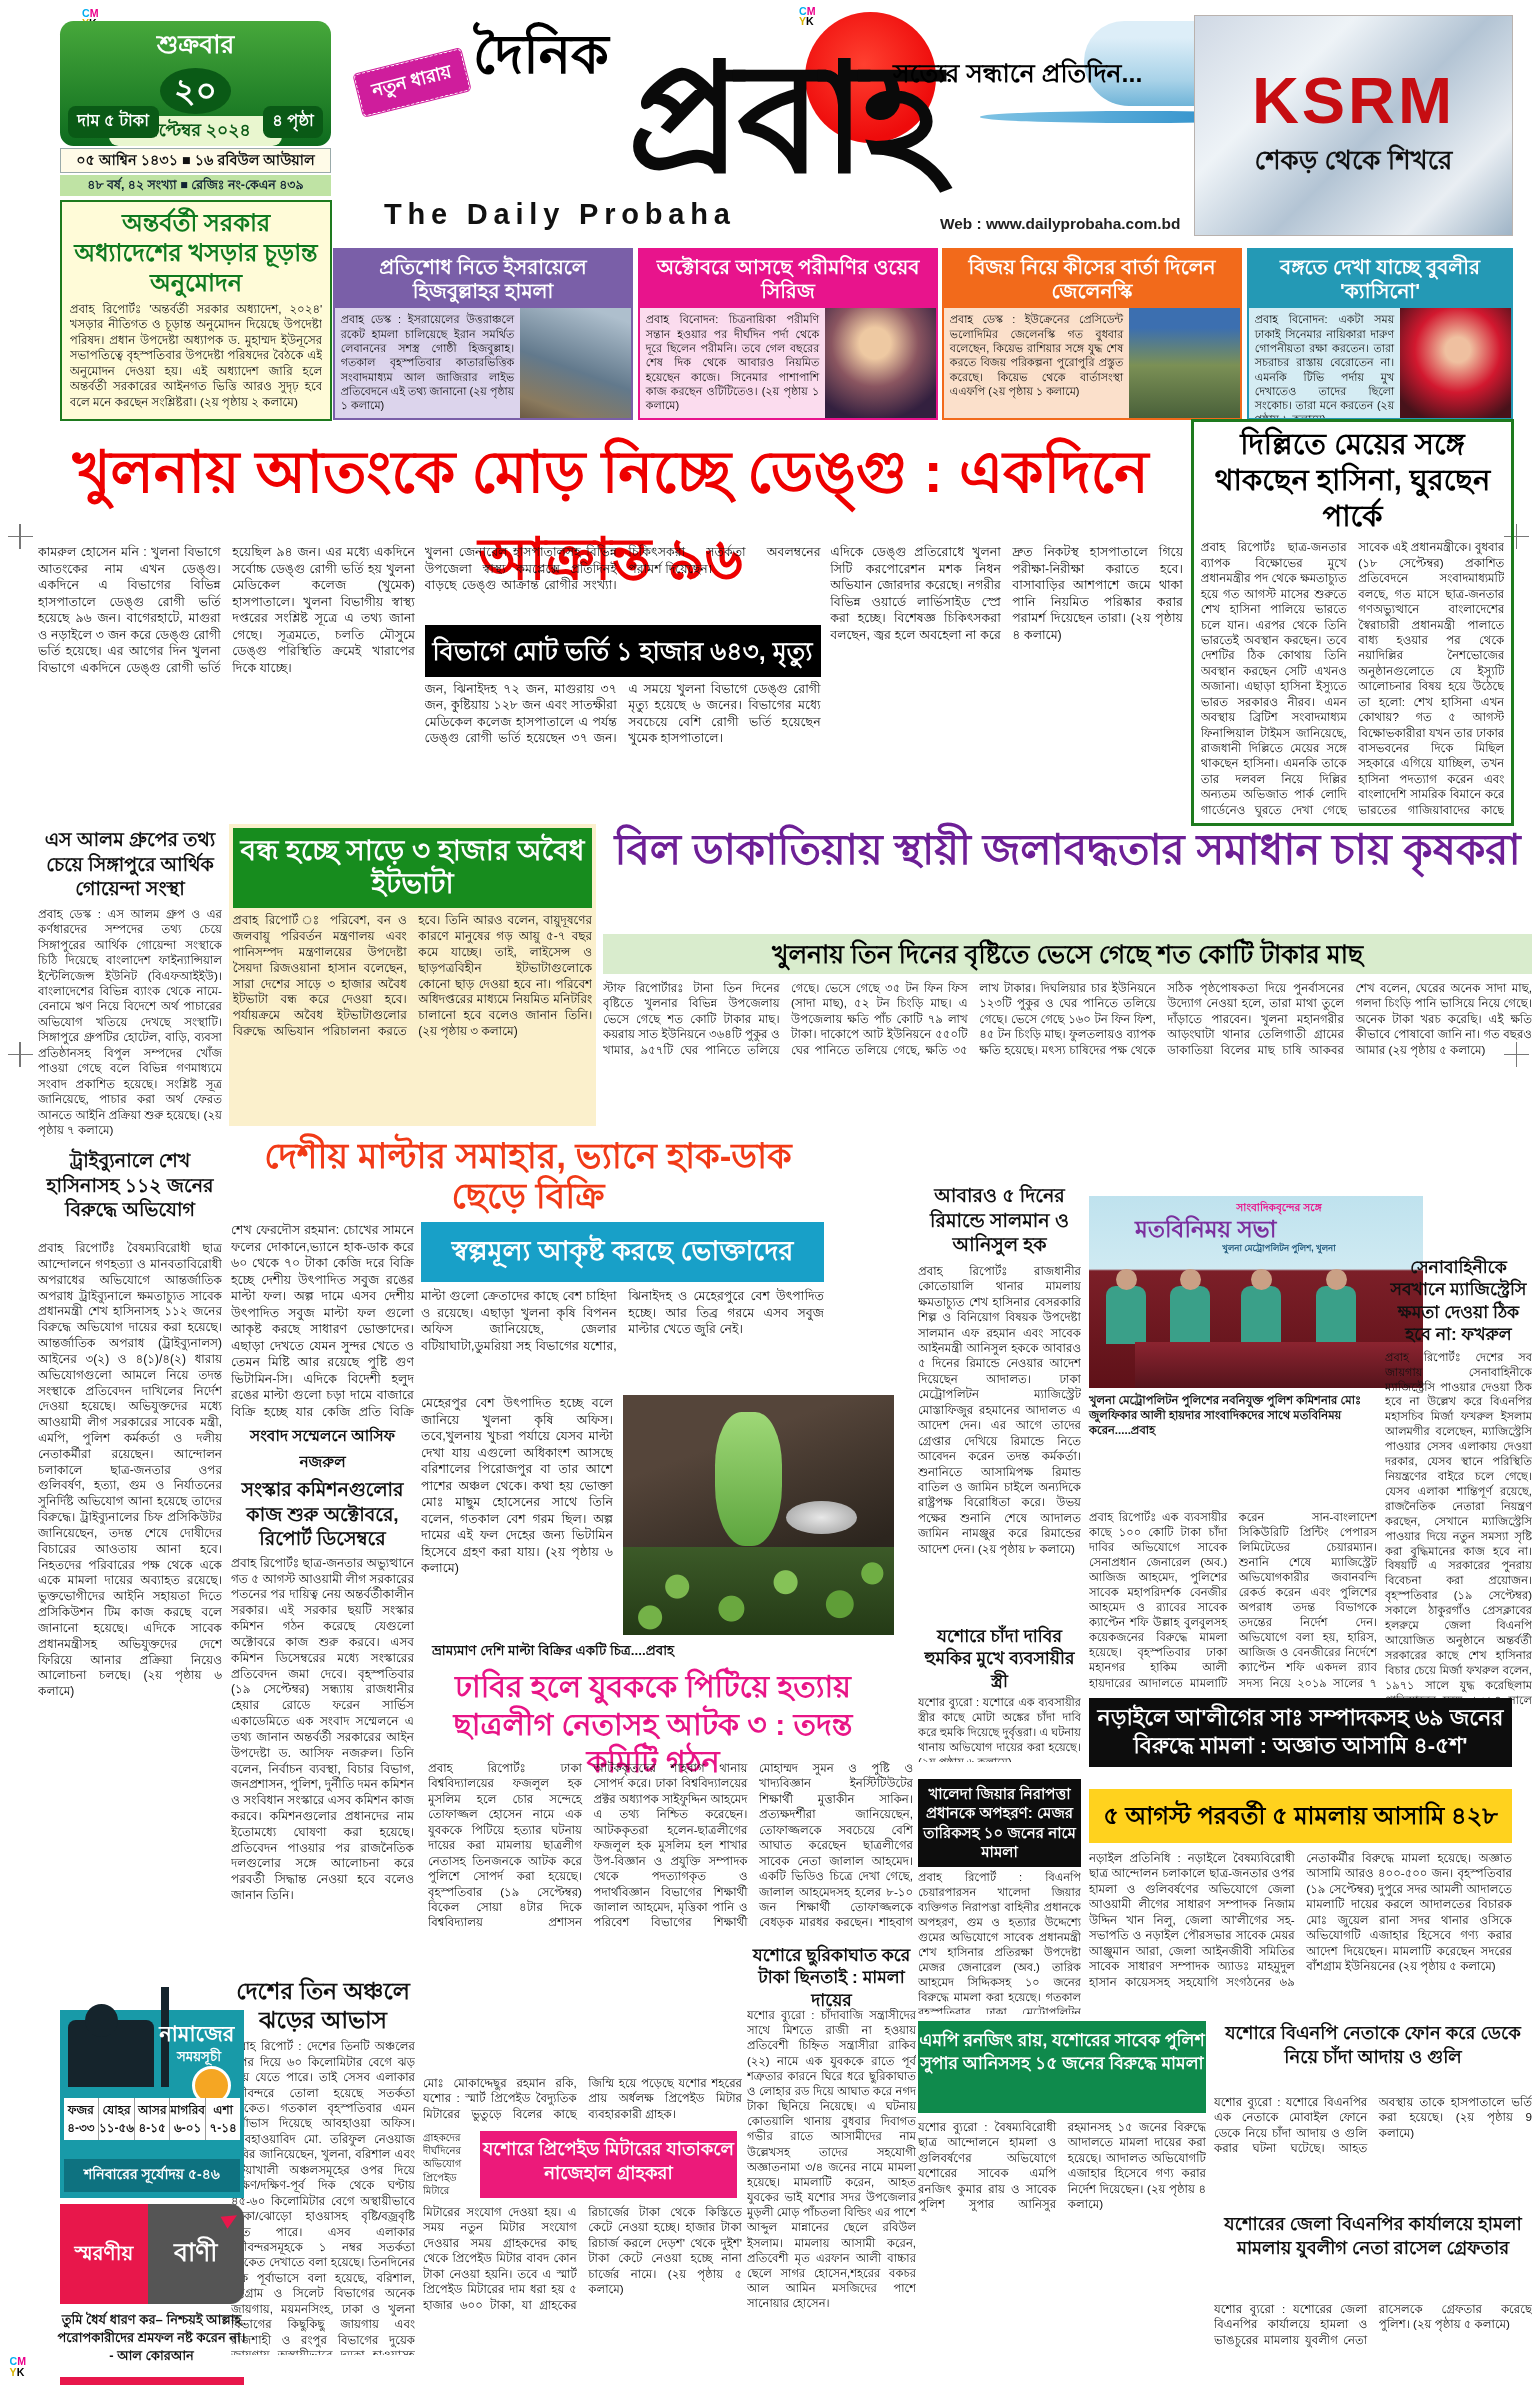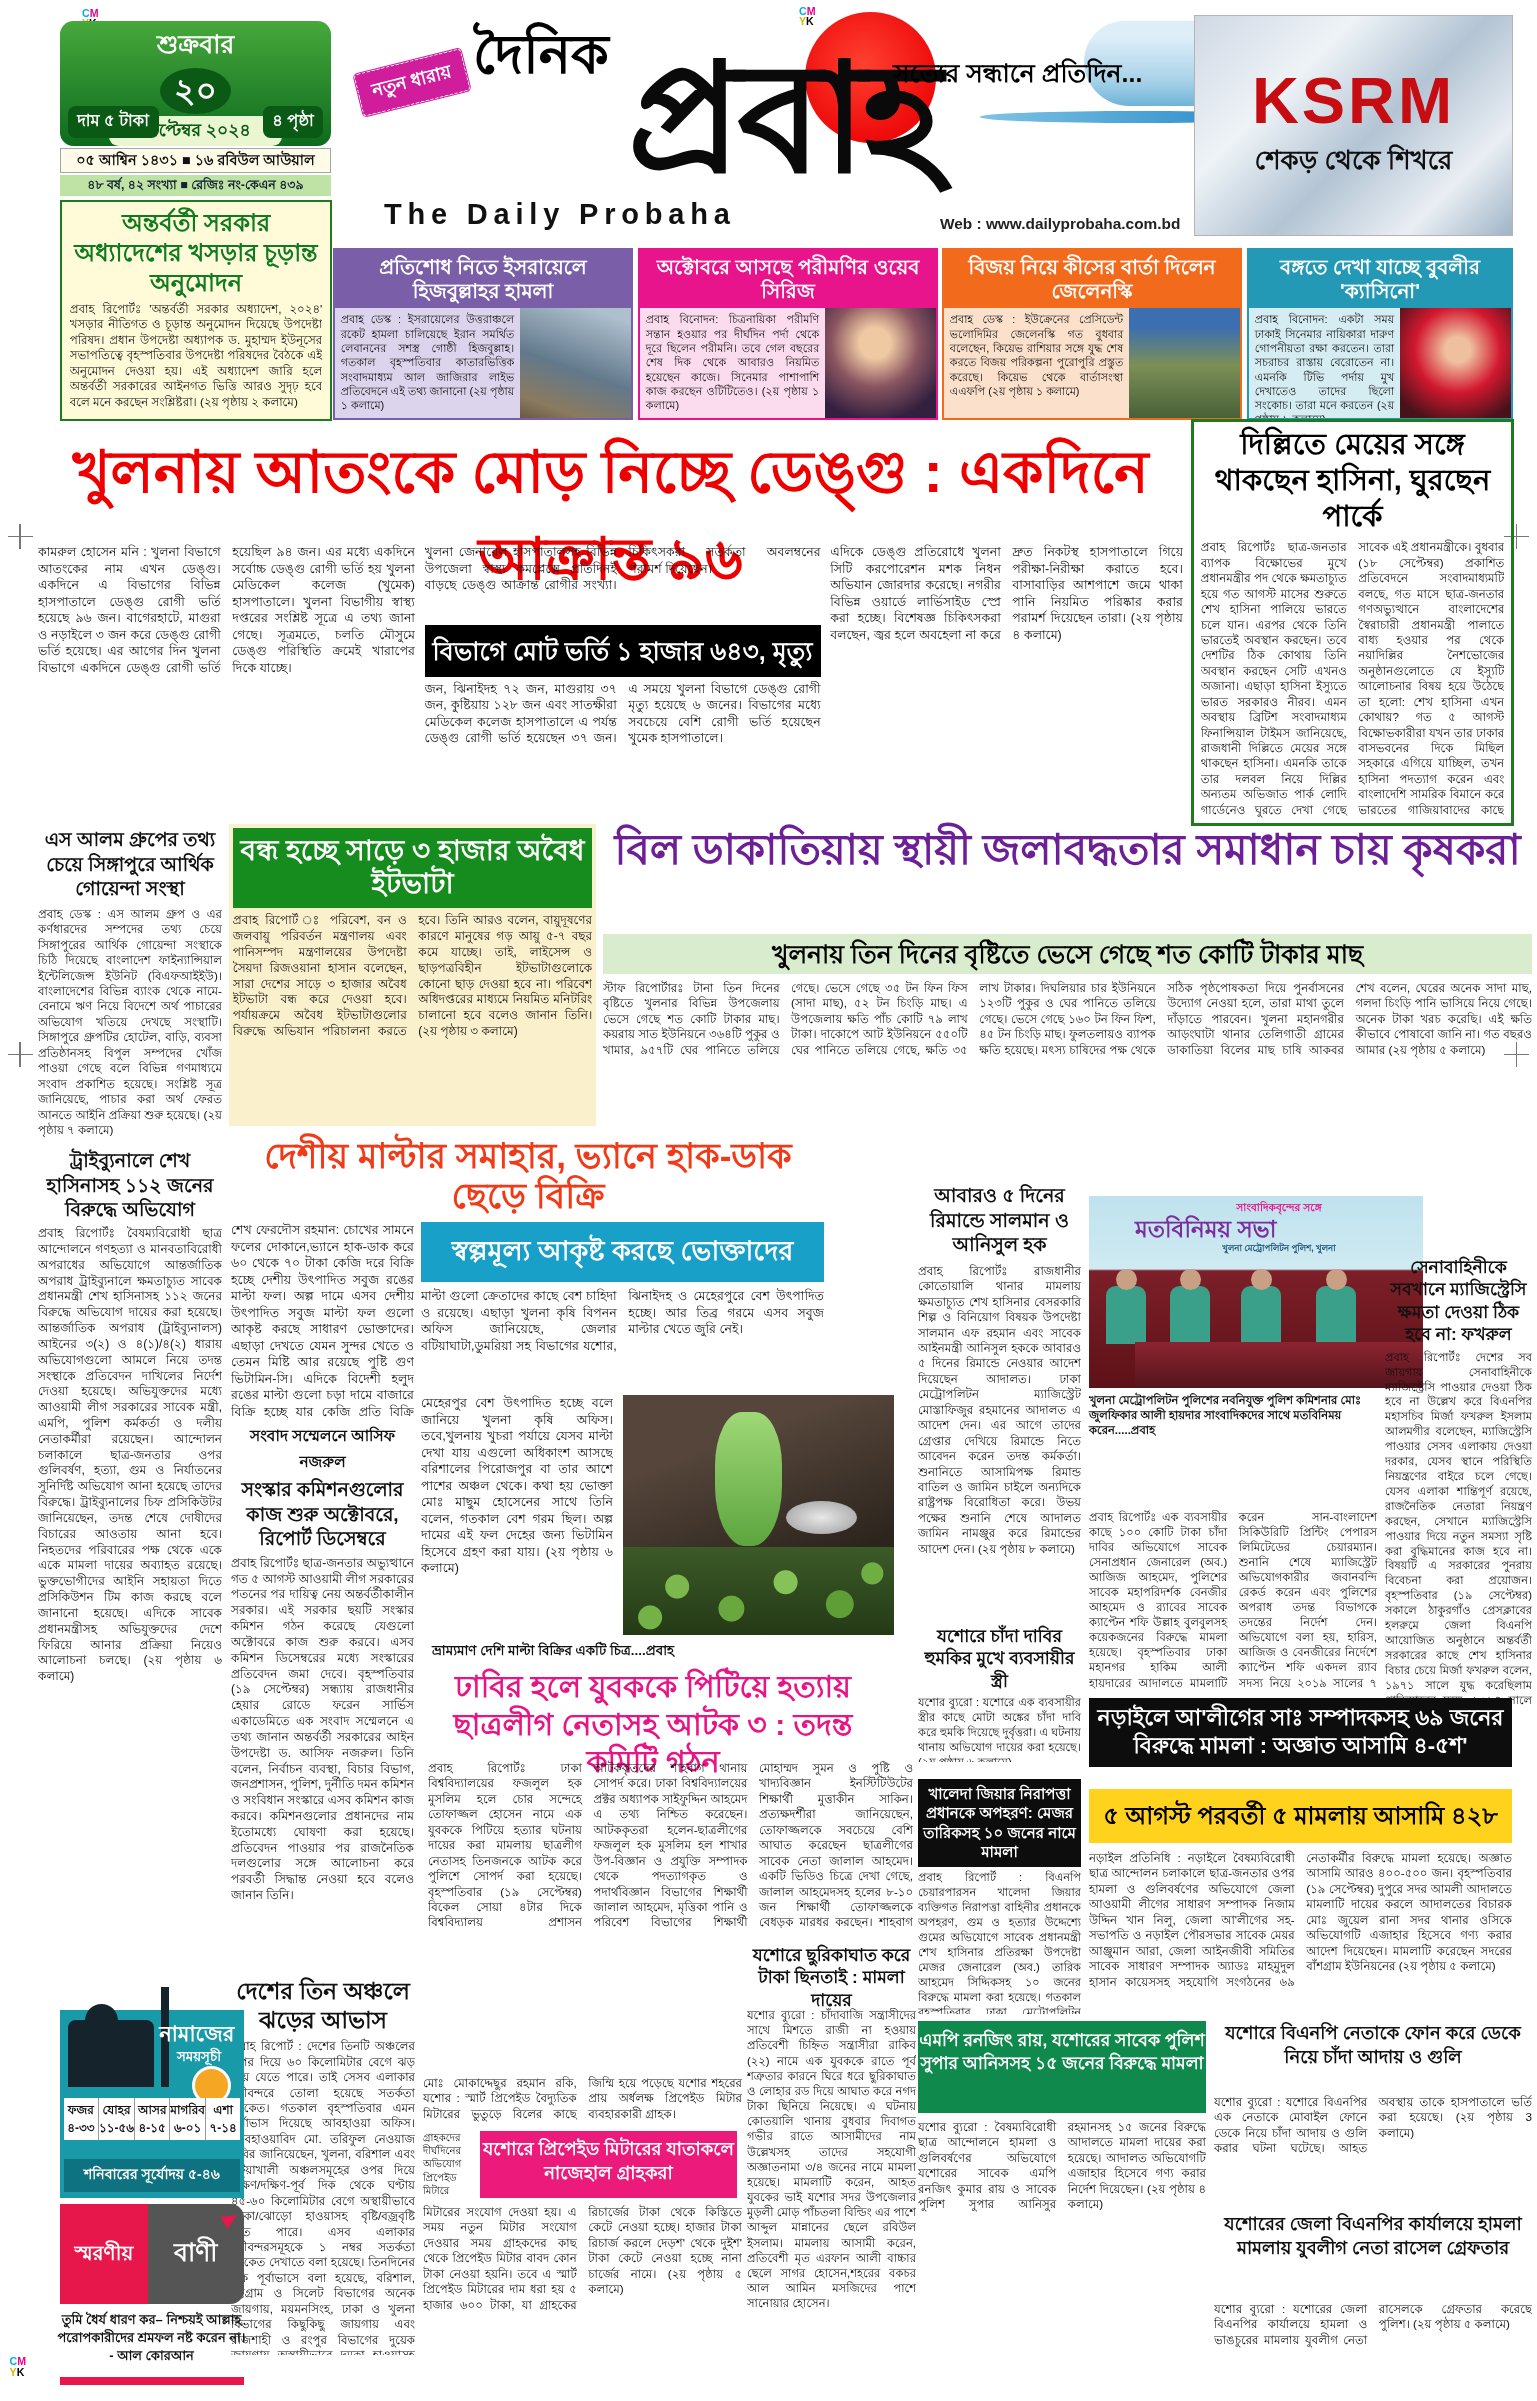--- a/index.html
+++ b/index.html
@@ -186,21 +186,21 @@
   #phone-head{left:1214px;top:2021px;width:318px;font-size:18px;font-weight:900;text-align:center;line-height:1.35;}
   #phone-body{left:1214px;top:2094px;width:318px;height:111px;font-size:11.7px;}
   #rasel-head{left:1214px;top:2212px;width:318px;font-size:18px;font-weight:900;text-align:center;line-height:1.35;}
   #rasel-body{left:1214px;top:2290px;width:318px;height:73px;font-size:11.7px;margin-top:11px;}
   
   #esalam{left:38px;top:828px;width:184px;height:317px;}
   #esalam-head{font-size:19px;font-weight:900;text-align:center;line-height:1.3;}
   #esalam-body{margin-top:3.8px;font-size:11.7px;height:231px;}
   #tribunal{left:38px;top:1149px;width:184px;height:853px;}
   #tribunal-head{font-size:19px;font-weight:900;text-align:center;line-height:1.3;}
-  #tribunal-body{margin-top:3px;font-size:12px;height:769px;}
+  #tribunal-body{margin-top:18px;font-size:12px;height:769px;}
   
   #prayer{left:60px;top:2010px;width:184px;height:188px;background:#189aa8;padding:3.8px;box-sizing:border-box;}
   #mosque{position:absolute;left:7.7px;top:9.6px;width:86px;height:67px;background:#15242c;border-radius:7.7px 7.7px 0 0;}
   #mosque:before{content:"";position:absolute;left:17.3px;top:-15.4px;width:33px;height:33px;border-radius:50%;background:#15242c;}
   #mosque:after{content:"";position:absolute;right:-15.4px;top:-33px;width:7.7px;height:100px;background:#15242c;}
   #prayer-t1{position:absolute;right:9.6px;top:7.7px;color:#fff;font-size:21px;font-weight:900;}
   #prayer-t2{position:absolute;right:23px;top:37px;color:#fff;font-size:13.4px;font-weight:800;}
   #prayer-clock{position:absolute;right:13.4px;top:56px;width:33px;height:33px;border-radius:50%;
     background:#f5a623;border:3.8px solid #fff;}
   #prayer-table{position:absolute;left:3.8px;right:3.8px;top:88px;display:flex;background:#fff;}
@@ -400,21 +400,21 @@
     <div id="fakhrul-body" class="bt">প্রবাহ রিপোর্টঃ দেশের সব জায়গায় সেনাবাহিনীকে ম্যাজিস্ট্রেসি পাওয়ার দেওয়া ঠিক হবে না উল্লেখ করে বিএনপির মহাসচিব মির্জা ফখরুল ইসলাম আলমগীর বলেছেন, ম্যাজিস্ট্রেসি পাওয়ার সেসব এলাকায় দেওয়া দরকার, যেসব স্থানে পরিস্থিতি নিয়ন্ত্রণের বাইরে চলে গেছে। যেসব এলাকা শান্তিপূর্ণ রয়েছে, রাজনৈতিক নেতারা নিয়ন্ত্রণ করছেন, সেখানে ম্যাজিস্ট্রেসি পাওয়ার দিয়ে নতুন সমস্যা সৃষ্টি করা বুদ্ধিমানের কাজ হবে না। বিষয়টি এ সরকারের পুনরায় বিবেচনা করা প্রয়োজন। বৃহস্পতিবার (১৯ সেপ্টেম্বর) সকালে ঠাকুরগাঁও প্রেসক্লাবের হলরুমে জেলা বিএনপি আয়োজিত অনুষ্ঠানে অন্তর্বর্তী সরকারের কাছে শেখ হাসিনার বিচার চেয়ে মির্জা ফখরুল বলেন, ১৯৭১ সালে যুদ্ধ করেছিলাম পাকিস্তানের সঙ্গে, ২০২৪ সালে যুদ্ধ করতে হলো দেশের একটি রাজনৈতিক দলের সঙ্গে। স্বৈরাচার হাসিনা ২০১২ সাল থেকে আমাদের ওপর নির্যাতন (২য় পৃষ্ঠায় ৮ কলামে)</div>
   </div>
 
   <div class="abs" id="narail-head">নড়াইলে আ'লীগের সাঃ সম্পাদকসহ ৬৯ জনের বিরুদ্ধে মামলা : অজ্ঞাত আসামি ৪-৫শ'</div>
   <div class="abs" id="narail-sub">৫ আগস্ট পরবর্তী ৫ মামলায় আসামি ৪২৮</div>
   <div class="abs bt c2" id="narail-body">নড়াইল প্রতিনিধি : নড়াইলে বৈষম্যবিরোধী ছাত্র আন্দোলন চলাকালে ছাত্র-জনতার ওপর হামলা ও গুলিবর্ষণের অভিযোগে জেলা আওয়ামী লীগের সাধারণ সম্পাদক নিজাম উদ্দিন খান নিলু, জেলা আ'লীগের সহ-সভাপতি ও নড়াইল পৌরসভার সাবেক মেয়র আঞ্জুমান আরা, জেলা আইনজীবী সমিতির সাবেক সাধারণ সম্পাদক অ্যাডঃ মাহমুদুল হাসান কায়েসসহ সহযোগি সংগঠনের ৬৯ নেতাকর্মীর বিরুদ্ধে মামলা হয়েছে। অজ্ঞাত আসামি আরও ৪০০-৫০০ জন। বৃহস্পতিবার (১৯ সেপ্টেম্বর) দুপুরে সদর আমলী আদালতে মামলাটি দায়ের করলে আদালতের বিচারক মোঃ জুয়েল রানা সদর থানার ওসিকে অভিযোগটি এজাহার হিসেবে গণ্য করার আদেশ দিয়েছেন। মামলাটি করেছেন সদরের বাঁশগ্রাম ইউনিয়নের (২য় পৃষ্ঠায় ৫ কলামে)</div>
 
   <div class="abs" id="ranjit-box">এমপি রনজিৎ রায়, যশোরের সাবেক পুলিশ সুপার আনিসসহ ১৫ জনের বিরুদ্ধে মামলা</div>
   <div class="abs bt c2" id="ranjit-body">যশোর ব্যুরো : বৈষম্যবিরোধী ছাত্র আন্দোলনে হামলা ও গুলিবর্ষণের অভিযোগে যশোরের সাবেক এমপি রনজিৎ কুমার রায় ও সাবেক পুলিশ সুপার আনিসুর রহমানসহ ১৫ জনের বিরুদ্ধে আদালতে মামলা দায়ের করা হয়েছে। আদালত অভিযোগটি এজাহার হিসেবে গণ্য করার নির্দেশ দিয়েছেন। (২য় পৃষ্ঠায় ৪ কলামে)</div>
   <div class="abs" id="phone-head">যশোরে বিএনপি নেতাকে ফোন করে ডেকে নিয়ে চাঁদা আদায় ও গুলি</div>
-  <div class="abs bt c2" id="phone-body">যশোর ব্যুরো : যশোরে বিএনপির এক নেতাকে মোবাইল ফোনে ডেকে নিয়ে চাঁদা আদায় ও গুলি করার ঘটনা ঘটেছে। আহত অবস্থায় তাকে হাসপাতালে ভর্তি করা হয়েছে। (২য় পৃষ্ঠায় 3 কলামে)</div>
+  <div class="abs bt c2" id="phone-body">যশোর ব্যুরো : যশোরে বিএনপির এক নেতাকে মোবাইল ফোনে ডেকে নিয়ে চাঁদা আদায় ও গুলি করার ঘটনা ঘটেছে। আহত অবস্থায় তাকে হাসপাতালে ভর্তি করা হয়েছে। (২য় পৃষ্ঠায় 9 কলামে)</div>
   <div class="abs" id="rasel-head">যশোরের জেলা বিএনপির কার্যালয়ে হামলা মামলায় যুবলীগ নেতা রাসেল গ্রেফতার</div>
   <div class="abs bt c2" id="rasel-body">যশোর ব্যুরো : যশোরের জেলা বিএনপির কার্যালয়ে হামলা ও ভাঙচুরের মামলায় যুবলীগ নেতা রাসেলকে গ্রেফতার করেছে পুলিশ। (২য় পৃষ্ঠায় ৫ কলামে)</div>
 
   <div class="abs" id="prayer">
     <div id="mosque"></div>
     <div id="prayer-t1">নামাজের</div>
     <div id="prayer-t2">সময়সূচী</div>
     <div id="prayer-clock"></div>
     <div id="prayer-table">
       <div class="pt-cell">

